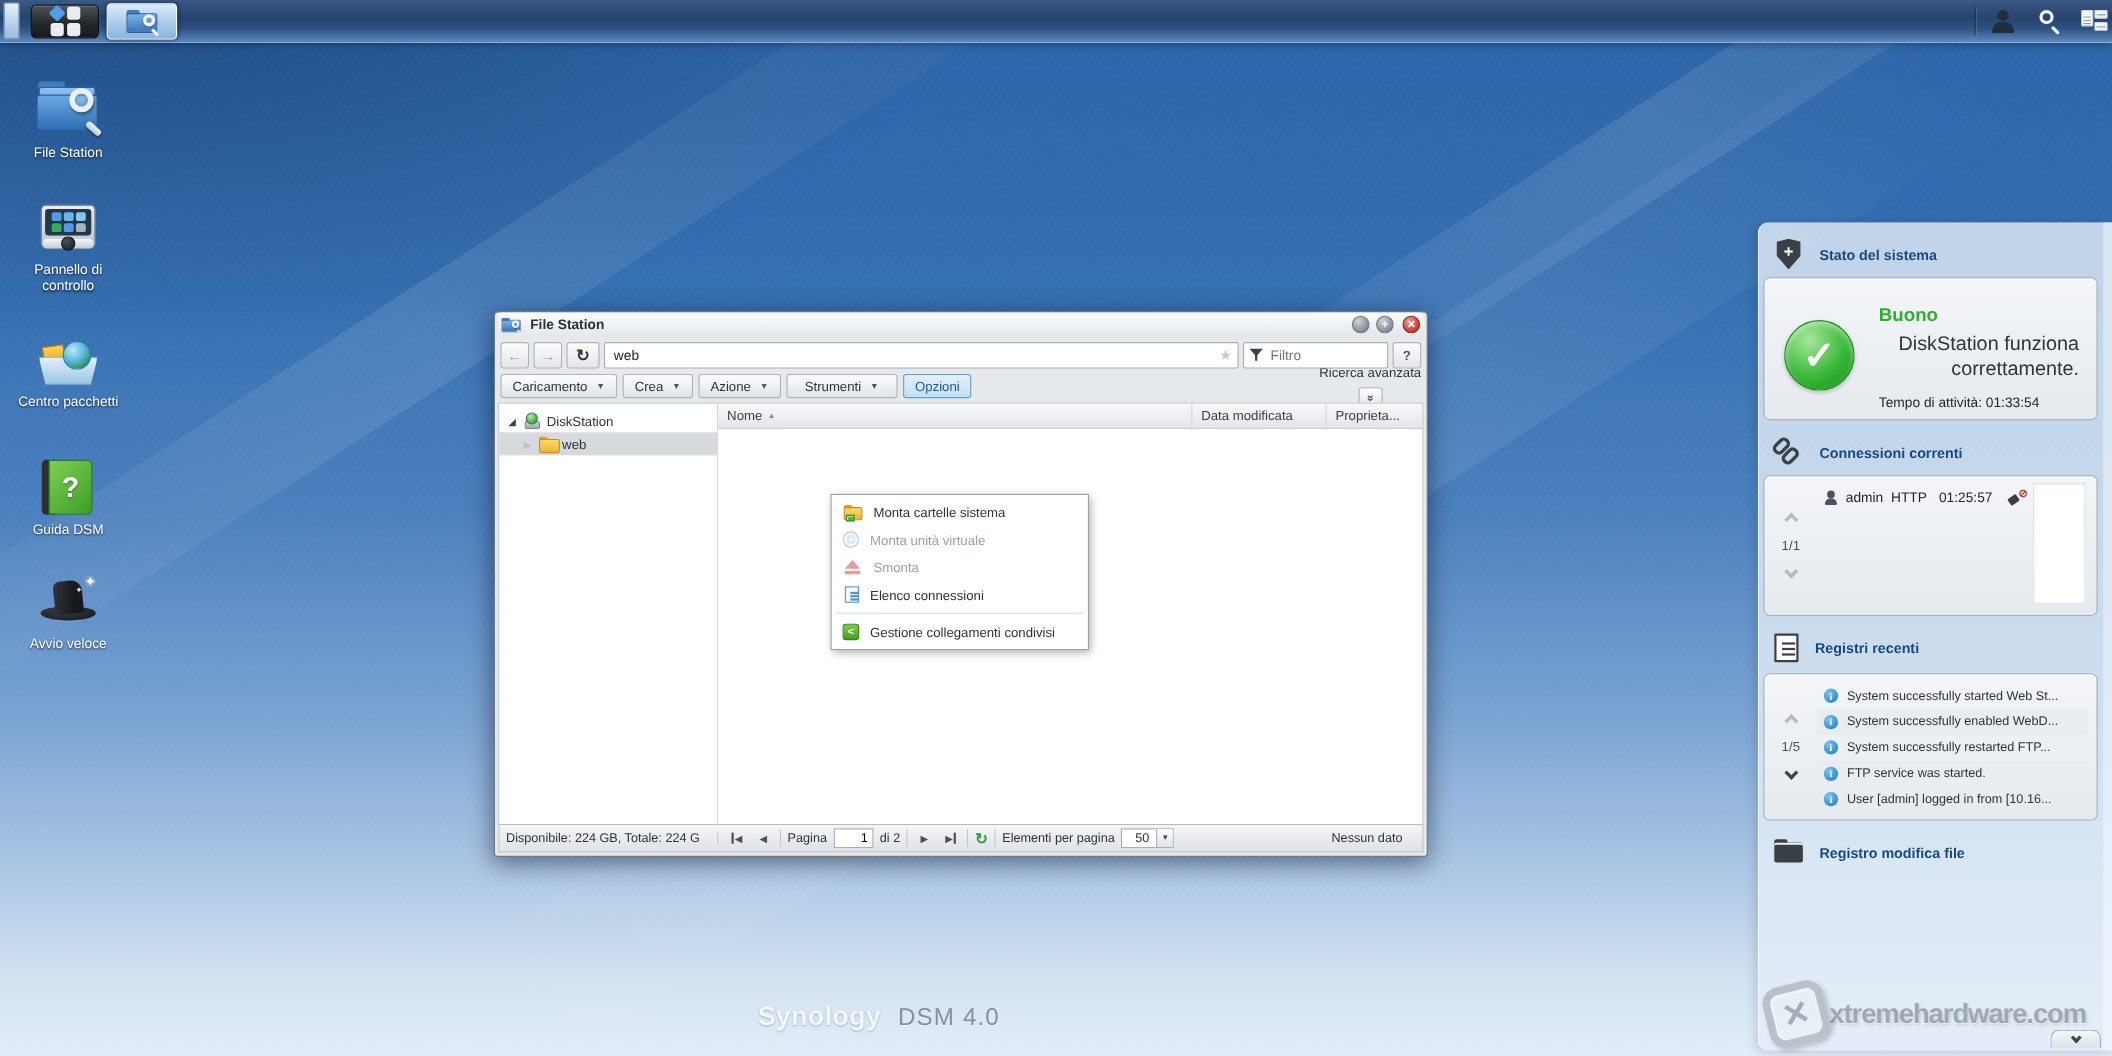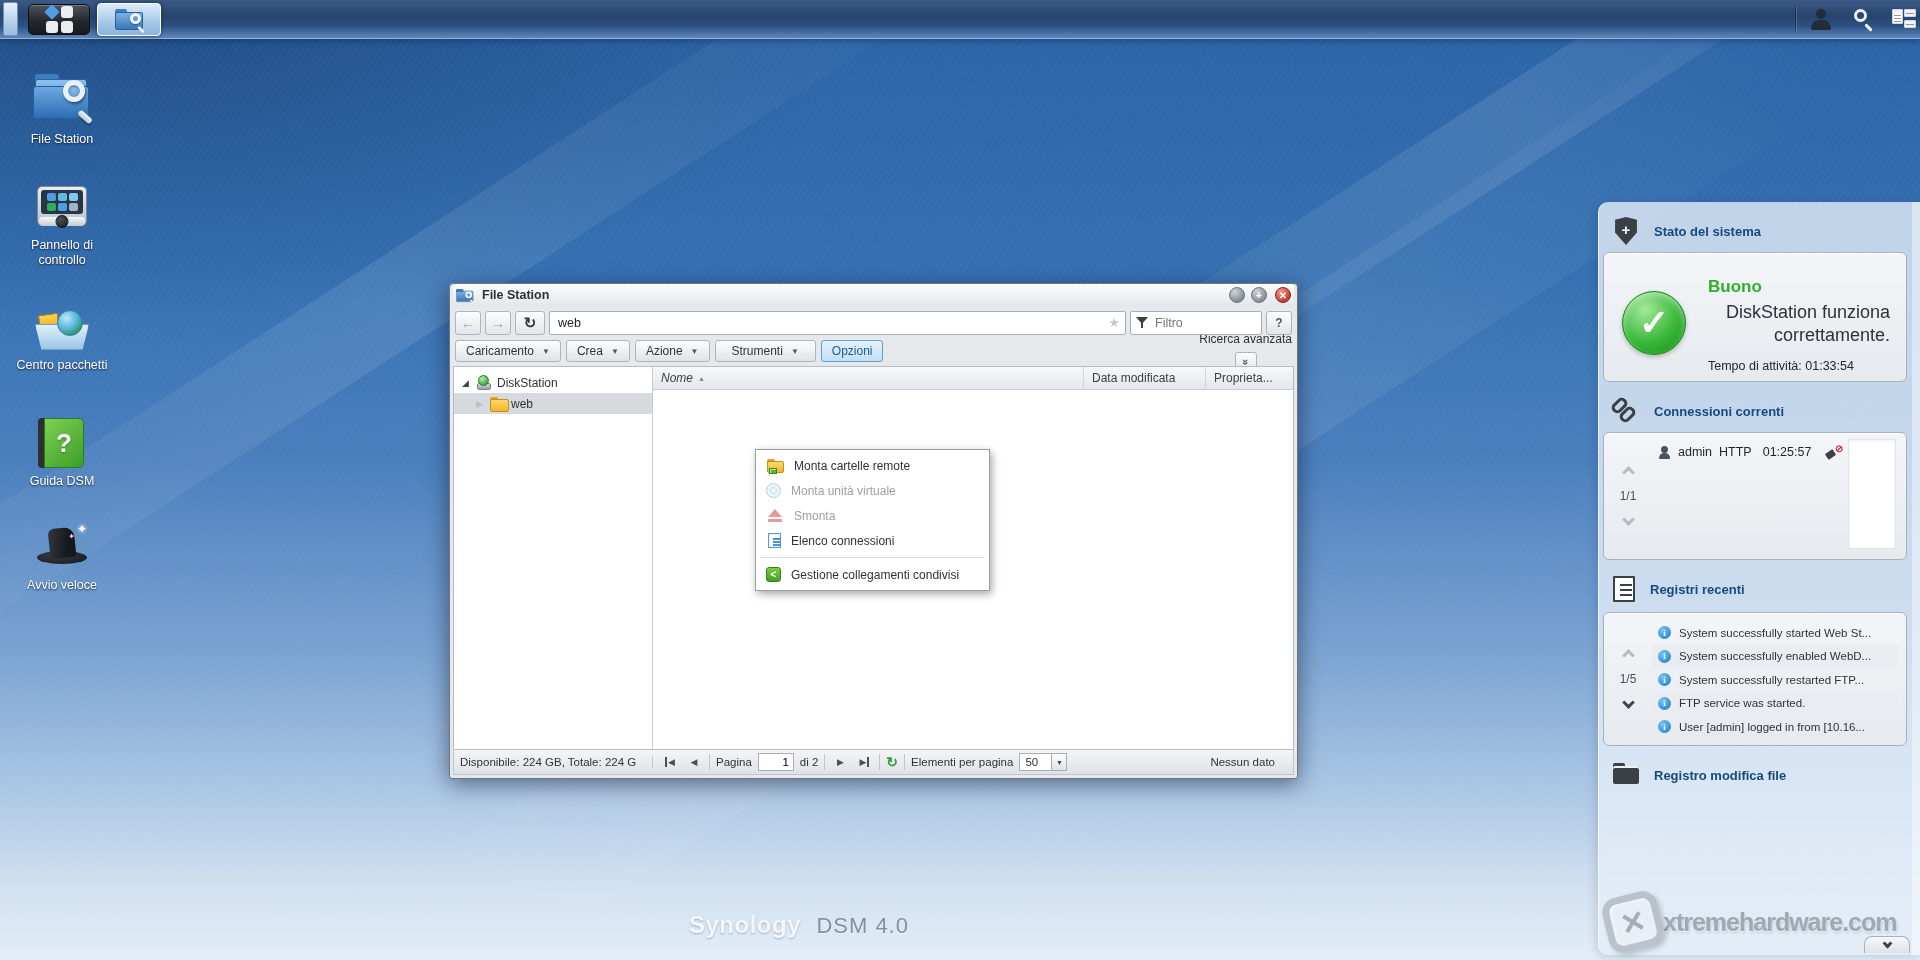--- a/index.html
+++ b/index.html
@@ -124,34 +124,34 @@
   .tico-nas { position:relative; width:17px; height:15px; }
   .tico-nas .base { position:absolute; left:1px; bottom:0; width:14px; height:7px; border-radius:2px; background:linear-gradient(180deg,#cfd6dc,#9aa3ac); border:1px solid #7b848d; }
   .tico-nas .glb { position:absolute; left:2px; top:0; width:11px; height:11px; border-radius:50%; background:radial-gradient(circle at 35% 30%,#b8ecb0,#3fae3f 70%,#2c8c2c); border:1px solid #2a7f2a; }
   .tico-folder { position:relative; width:17px; height:13px; }
   .tico-folder::before { content:""; position:absolute; left:0; top:0; width:8px; height:4px; border-radius:2px 2px 0 0; background:#d9a425; }
   .tico-folder::after { content:""; position:absolute; left:0; top:2px; width:17px; height:11px; border-radius:2px; background:linear-gradient(180deg,#ffd966,#edb62e); border:1px solid #c3901a; }
   .flist { flex:1; display:flex; flex-direction:column; }
   .colhdr { height:23px; display:flex; background:linear-gradient(180deg,#f7f8fa,#e3e6ea); border-bottom:1px solid #c8ccd1; align-items:center; font-size:12px; color:#3a3f45; }
   .col { padding:0 8px; white-space:nowrap; overflow:hidden; cursor:pointer; display:flex; align-items:center; gap:5px; height:100%; }
   .col + .col { border-left:1px solid #d2d6da; }
-  .col.c-name { flex:1;font-style:italic; } .col.c-date { width:122px; } .col.c-owner { width:88px; }
+  .col.c-name { flex:1; } .col.c-date { width:122px; } .col.c-owner { width:88px; }
   .sort { font-size:7px; color:#80868d; }
   .listbody { flex:1; background:#fff; }
   .statusbar { height:25px; display:flex; align-items:center; background:linear-gradient(180deg,#f4f5f7,#dfe2e6);
     border:1px solid #c1c5cb; border-top:none; font-size:11.5px; color:#2e3338; }
   .st-cap { width:199px; padding:0 6px; border-right:1px solid #c5c9ce; white-space:nowrap; overflow:hidden; }
   .pgbar { display:flex; align-items:center; gap:6px; padding:0 8px; flex:1; }
   .pgb { width:18px; height:18px; display:flex; align-items:center; justify-content:center; color:#4a5056; font-size:9px; cursor:pointer; }
   .pgb .bar-l { border-left:2px solid #4a5056; padding-left:1px; } .pgb .bar-r { border-right:2px solid #4a5056; padding-right:1px; }
   .vsep { width:1px; height:16px; background:#c2c6cc; }
   .pg-input { width:36px; height:18px; border:1px solid #a8aeb6; text-align:right; padding:0 4px; font-size:11.5px; font-family:"Liberation Sans",sans-serif; }
   .pg-refresh { color:#2f9e3f; font-weight:bold; font-size:14px; cursor:pointer; }
   .selbox { width:48px; height:18px; border:1px solid #a8aeb6; background:#fff; display:flex; align-items:center; cursor:pointer; }
-  .selbox .val { flex:1; padding-left:5px; }
+  .selbox .val { flex:1; padding-left:5px;text-align:center; }
   .selbox .arr { width:15px; height:100%; background:linear-gradient(180deg,#fdfdfe,#dfe3e7); border-left:1px solid #a8aeb6; font-size:7px; display:flex; align-items:center; justify-content:center; color:#444; }
   .st-empty { margin-left:auto; padding-right:10px; }
 
   
   .menu { position:absolute; left:301px; top:82px; width:235px; z-index:60; background:#fff; border:1px solid #989fa7;
     box-shadow:2px 3px 8px rgba(0,0,0,.35); padding:3px 2px; }
   .mitem { height:25px; display:flex; align-items:center; gap:10px; padding:0 8px; font-size:12px; color:#2e3338; cursor:pointer; }
   .mitem.disabled { color:#9aa1a8; cursor:default; }
   .mitem.disabled .mic { opacity:.55; }
   .msep { height:1px; background:#d9dce0; margin:4px 2px; }
@@ -407,21 +407,21 @@
         <span class="col c-owner">Proprieta...</span>
       </div>
       <div class="listbody"></div>
     </div>
 
     <div class="menu">
       <div class="mitem">
         <span class="mic mi-remote">
             <i class="scr"></i>
           </span>
-        <span>Monta cartelle remote</span>
+        <span>Monta cartelle sistema</span>
       </div>
       <div class="mitem disabled">
         <span class="mic mi-disc"></span>
         <span>Monta unità virtuale</span>
       </div>
       <div class="mitem disabled">
         <span class="mic mi-eject"></span>
         <span>Smonta</span>
       </div>
       <div class="mitem">

